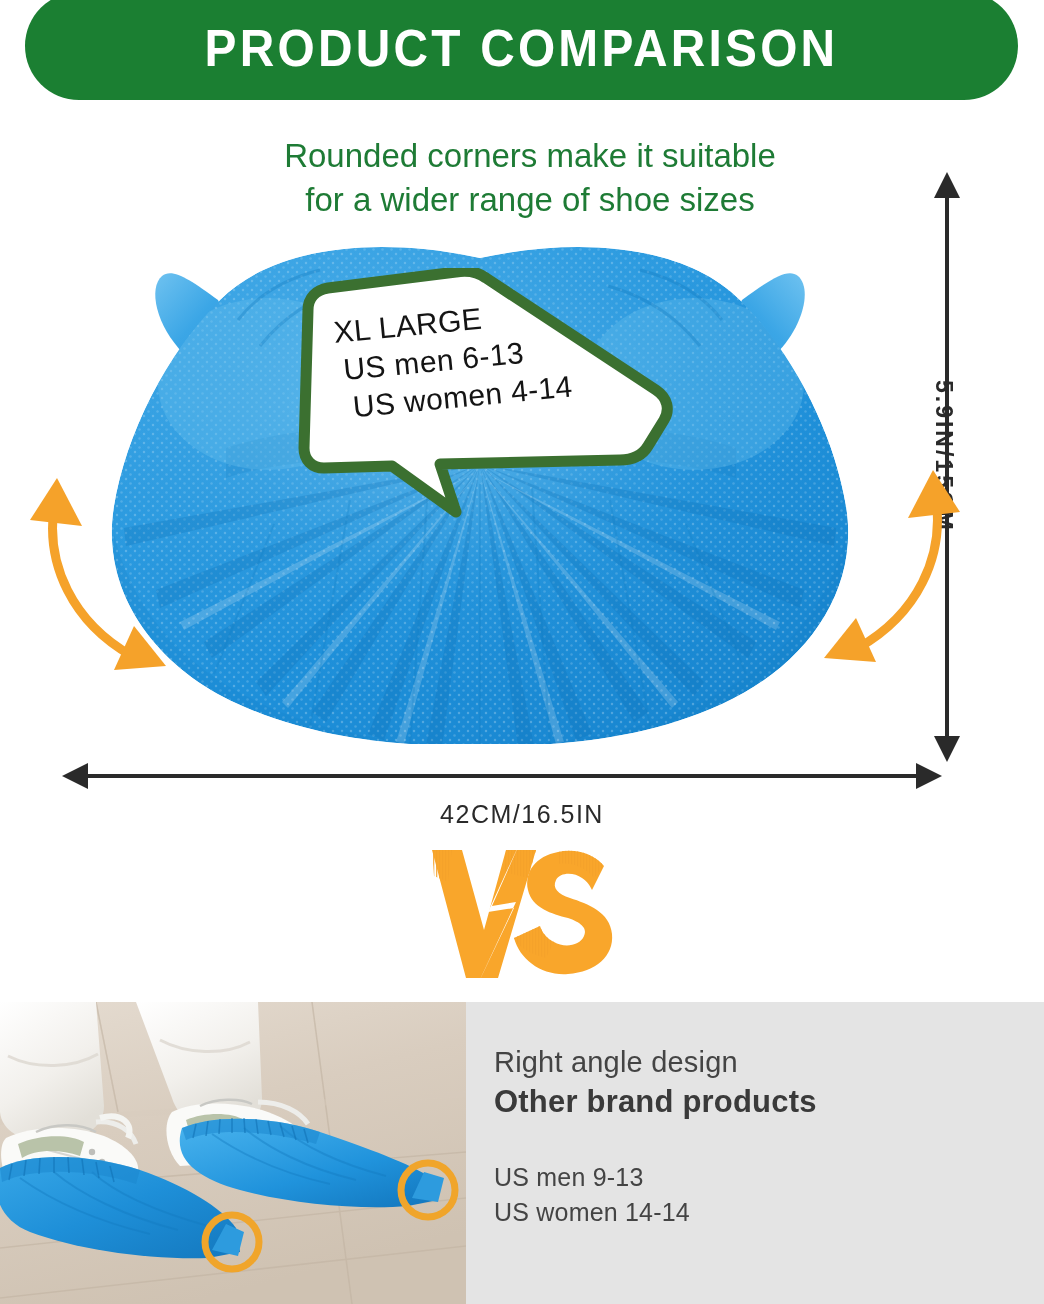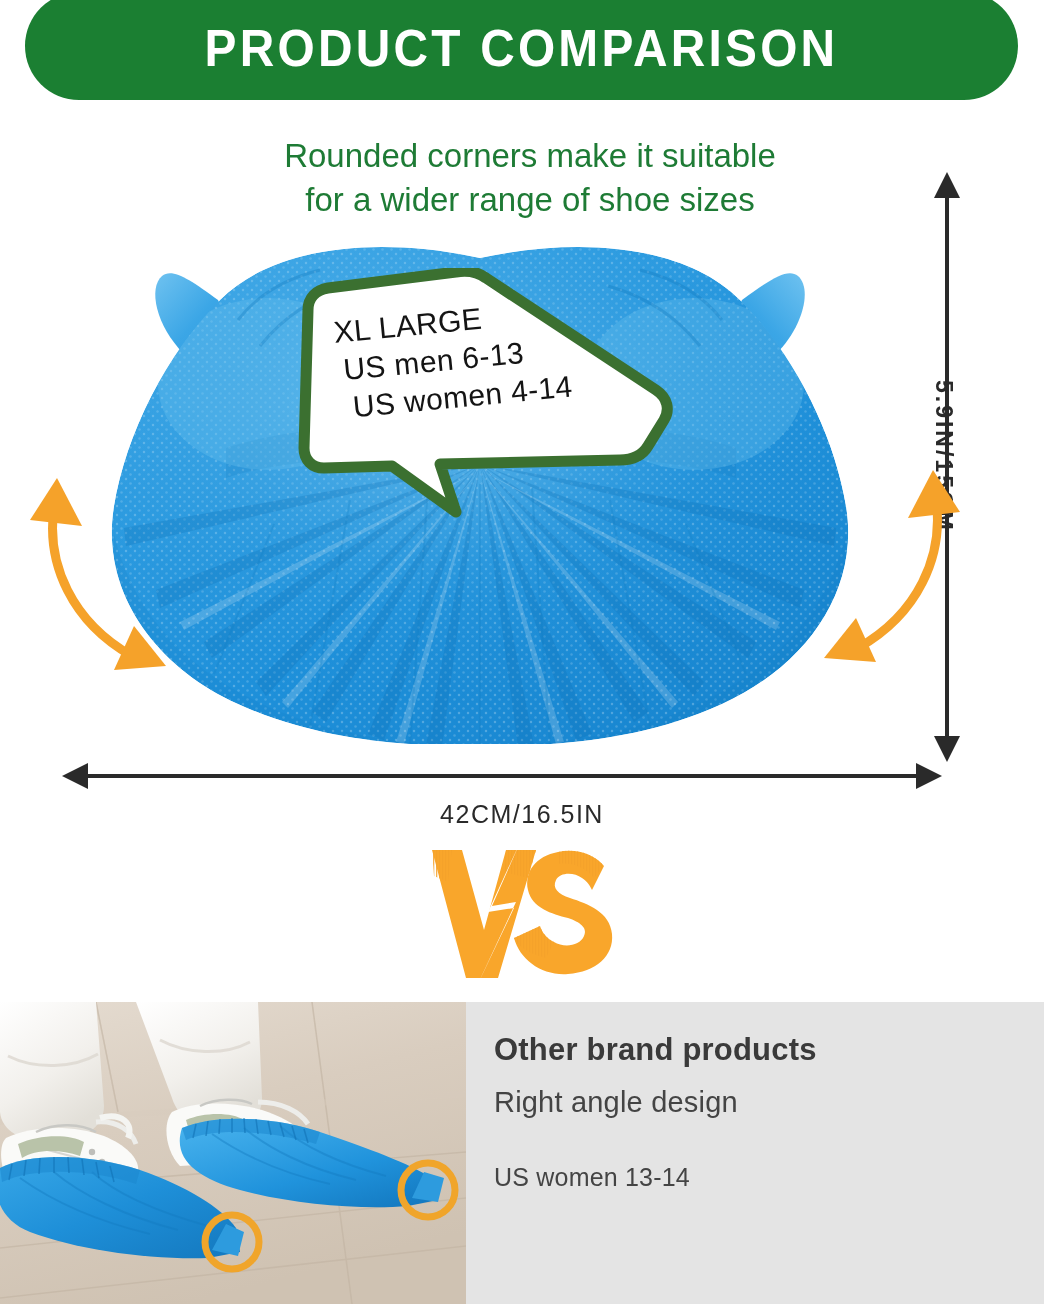--- a/index.html
+++ b/index.html
@@ -537,19 +537,20 @@
         <path d="M96 160 L 99 176"></path>
           <path d="M110 164 L 114 180"></path>
       </g>
 
       <circle cx="428" cy="188" r="27" fill="none" stroke="#F0A52B" stroke-width="7"></circle>
       <circle cx="232" cy="240" r="27" fill="none" stroke="#F0A52B" stroke-width="7"></circle>
     </svg>
   </div>
 
   <div id="competitor-info">
+    <div id="competitor-subtitle">Right angle design</div>
     <div id="competitor-title">Other brand products</div>
-    <div id="competitor-subtitle">Right angle design</div>
     <div id="competitor-sizes">
-      <span class="line">US women 13-14</span>
+      <span class="line">US men 9-13</span>
+      <span class="line">US women 14-14</span>
     </div>
   </div>
 </div>
 
 </body></html>

